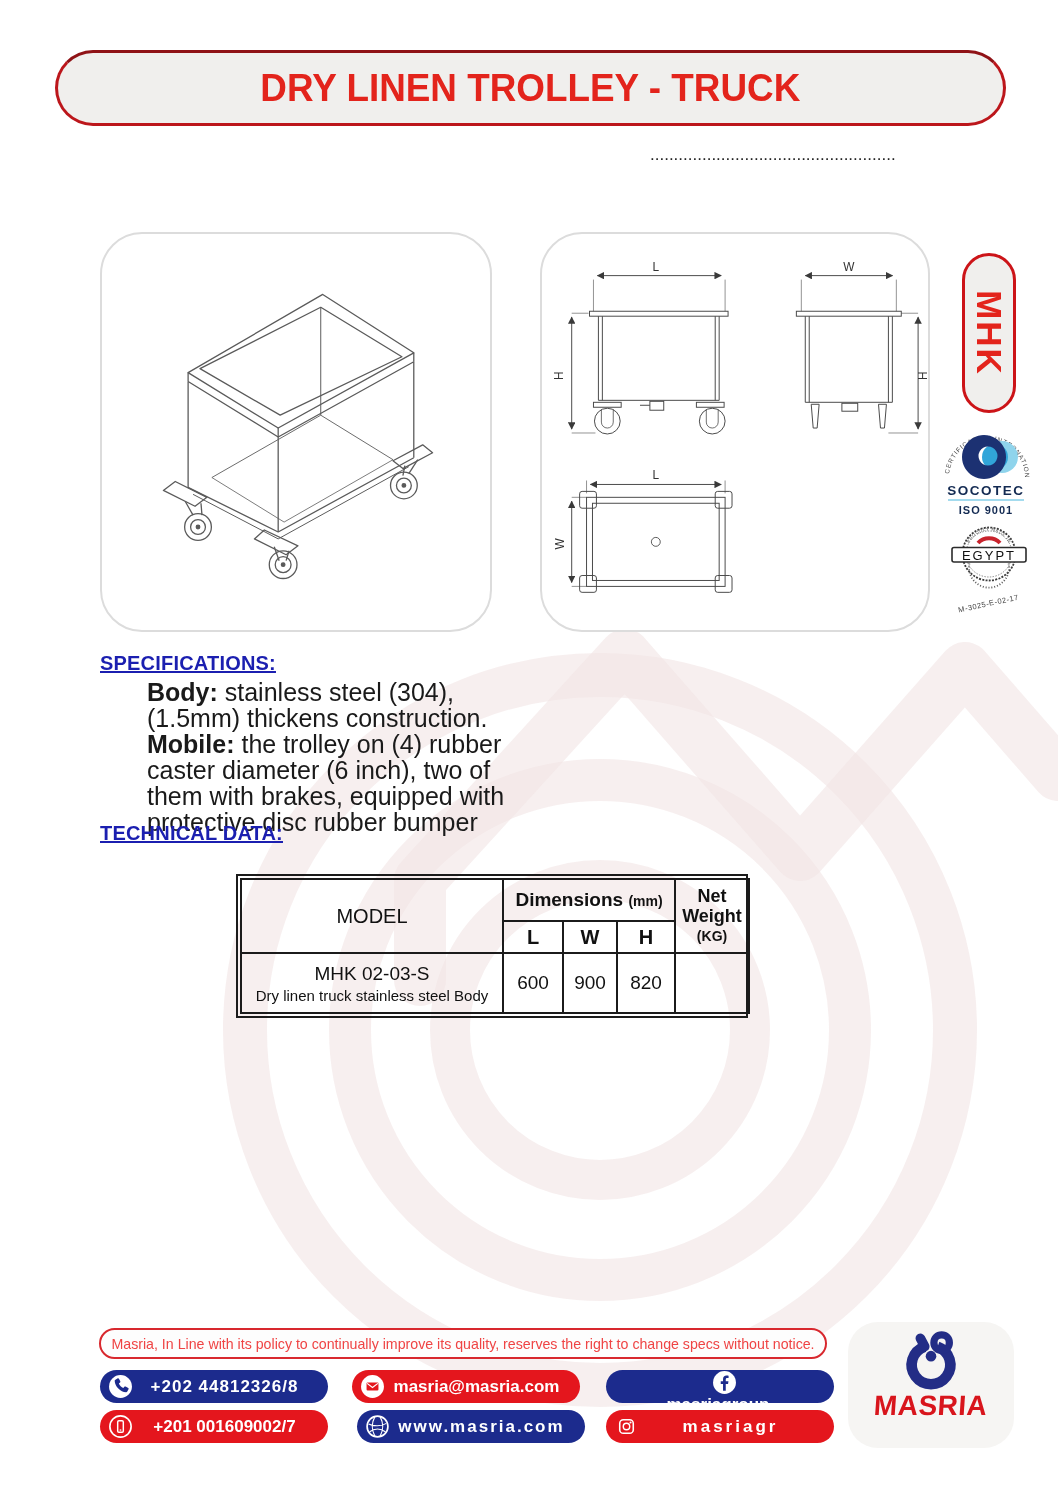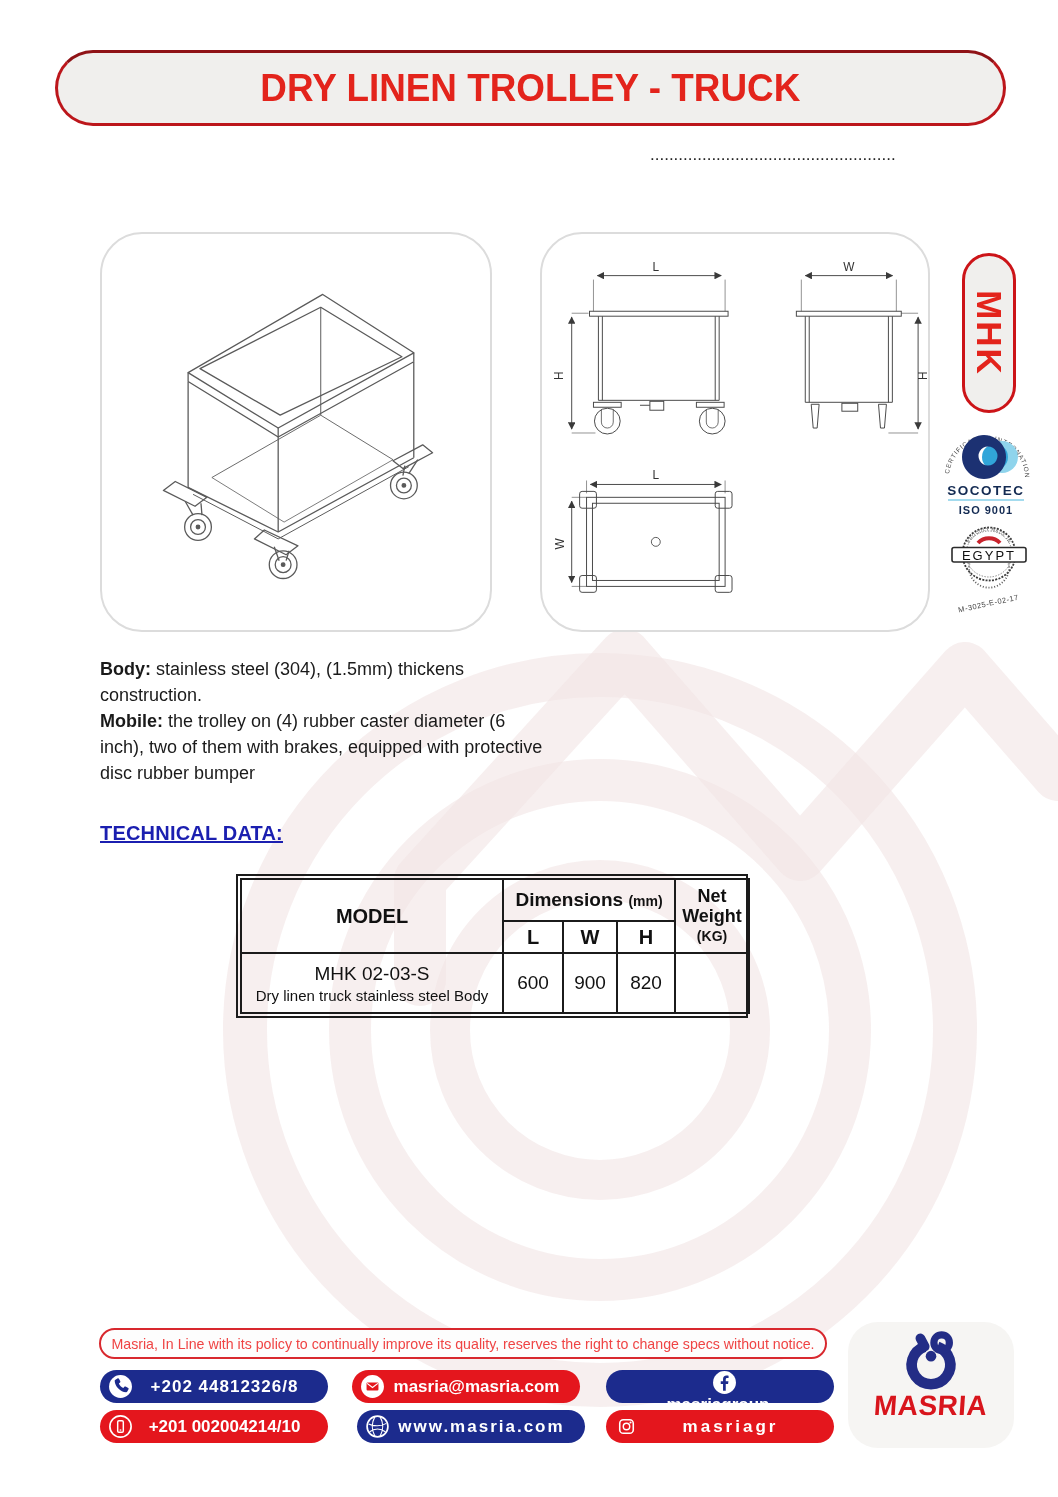--- a/index.html
+++ b/index.html
@@ -51,32 +51,32 @@
     transform:rotate(90deg);
     color:#e3241c; font-size:35px; font-weight:800; letter-spacing:2px;
   }
 
   
   .specs{ left:100px; top:652px; width:444px; color:#1a1a1a; }
   .blue-head{
     color:#1b1fb0; font-weight:800; font-size:20px; text-decoration:underline;
     letter-spacing:0.2px;
   }
-  .specs p{ margin-top:4px; font-size:18px; line-height:26px; }
+  .specs p{ margin-top:4px; font-size:25px; line-height:26px;margin-left:47px; }
   .specs p b{ font-weight:700; }
   .tech-head{ left:100px; top:822px; }
 
   
   .tbl-wrap{
     left:236px; top:874px; width:512px;
     border:2px solid #1b1b1b; padding:2px; background:transparent;
   }
   table{ border-collapse:collapse; width:100%; table-layout:fixed; }
   td{ border:2px solid #1b1b1b; text-align:center; vertical-align:middle; color:#111; padding:2px; }
-  .h-model{ font-weight:700; font-size:20px; }
+  .h-model{ font-weight:400; font-size:20px; }
   .h-dims{ font-weight:700; font-size:19px; height:42px; }
   .h-dims .unit{ font-size:14px; }
   .h-lwh{ font-weight:700; font-size:20px; height:32px; }
   .h-net{ font-weight:700; font-size:18px; line-height:20px;border-radius:22px; }
   .h-net .unit{ font-size:14px; }
   .d-row td{ height:60px; font-size:19px; }
   .d-model .code{ font-size:19px; }
   .d-model .desc{ font-size:15px; margin-top:2px; }
 
   
@@ -298,20 +298,21 @@
     <textPath href="#egArcTop" startOffset="50%" text-anchor="middle">PROUDLY MADE IN</textPath>
   </text>
   <path d="M 33 19 A 15 15 0 0 1 55 19" stroke="#c8232c" stroke-width="4" fill="none"></path>
   <path d="M 25.2 36.8 A 20 20 0 1 0 62.8 36.8" stroke="#555" stroke-width="1.8" fill="none" stroke-dasharray="1 1.9"></path>
   <rect x="7" y="23.5" width="74" height="14.5" rx="2" fill="#ffffff" stroke="#2b2b2b" stroke-width="1.6"></rect>
   <text x="44" y="35.5" text-anchor="middle" font-size="13" letter-spacing="2" fill="#111" font-family="Liberation Serif, serif">EGYPT</text>
   <text x="44" y="82" text-anchor="middle" font-size="7.5" fill="#444" letter-spacing="0.5" transform="rotate(-12 44 82)">M-3025-E-02-17</text>
 </svg>
 
 <div class="abs specs">
+  <div class="blue-head">SPECIFICATIONS:</div>
   <p><b>Body:</b><span> stainless steel (304), (1.5mm) thickens construction.</span><br>
   <b>Mobile:</b><span> the trolley on (4) rubber caster diameter (6 inch), two of them with brakes, equipped with protective disc rubber bumper</span></p>
 </div>
 
 <div class="abs blue-head tech-head">TECHNICAL DATA:</div>
 
 <div class="abs tbl-wrap">
   <table>
     <colgroup>
       <col style="width:262px">
@@ -363,21 +364,21 @@
   </svg>
   <span class="lbl">+202 44812326/8</span>
 </div>
 
 <div class="abs cpill red fs17" style="left:100px; top:1410px;">
   <svg width="25" height="25" viewBox="0 0 24 24">
     <circle cx="12" cy="12" r="10.2" fill="none" stroke="#fff" stroke-width="1.6"></circle>
     <rect x="9.3" y="6.5" width="5.4" height="11" rx="1.2" fill="none" stroke="#fff" stroke-width="1.4"></rect>
     <line x1="11.2" y1="15.4" x2="12.8" y2="15.4" stroke="#fff" stroke-width="1.2"></line>
   </svg>
-  <span class="lbl">+201 002004214/10</span>
+  <span class="lbl">+201 001609002/7</span>
 </div>
 
 <div class="abs cpill red fs17" style="left:352px; top:1370px;">
   <svg width="25" height="25" viewBox="0 0 24 24">
     <circle cx="12" cy="12" r="11" fill="#fff"></circle>
     <rect x="6.3" y="8.2" width="11.4" height="7.6" rx="1" fill="#e4161d"></rect>
     <polyline points="6.8,9 12,13 17.2,9" fill="none" stroke="#fff" stroke-width="1.2"></polyline>
   </svg>
   <span class="lbl">masria@masria.com</span>
 </div>

